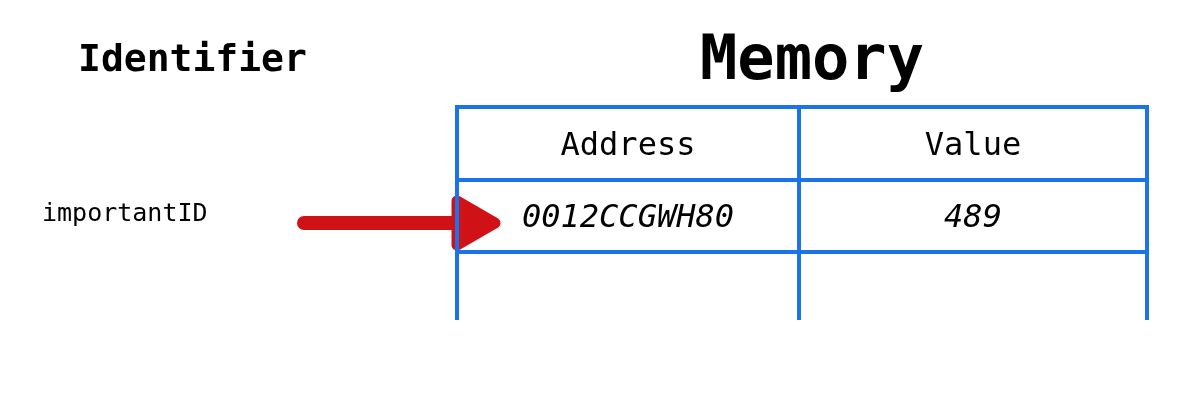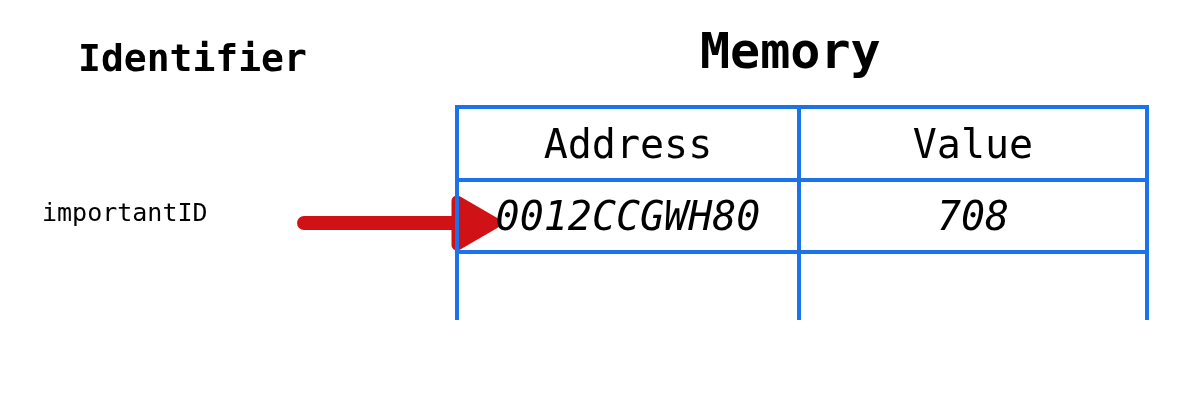--- a/index.html
+++ b/index.html
@@ -23,21 +23,21 @@
     line-height: 1.1;
   }
   .identifier-heading {
     left: 78px;
     top: 38px;
     font-size: 38px;
   }
   .memory-heading {
     left: 700px;
     top: 24px;
-    font-size: 50px;
+    font-size: 62px;
     text-align: center;
   }
   .identifier-label {
     position: absolute;
     left: 42px;
     top: 198px;
     font-size: 25px;
     font-weight: 400;
     white-space: nowrap;
     line-height: 1.2;
@@ -56,21 +56,21 @@
     top: 105px;
     width: 690px;
     border-collapse: collapse;
     table-layout: fixed;
   }
   table.memory-table th,
   table.memory-table td {
     border: 4px solid var(--table-border, #1a73e8);
     text-align: center;
     vertical-align: middle;
-    font-size: 40px;
+    font-size: 32px;
     font-weight: 400;
     padding: 0;
     overflow: hidden;
   }
   table.memory-table th { height: 69px; }   
   table.memory-table td { height: 68px; font-style: italic; }
   col.address-col { width: 342px; }
   col.value-col   { width: 348px; }
 </style>
 </head>
@@ -96,21 +96,21 @@
     </colgroup>
     <thead>
       <tr>
         <th>Address</th>
         <th>Value</th>
       </tr>
     </thead>
     <tbody>
       <tr>
         <td>0012CCGWH80</td>
-        <td>708</td>
+        <td>489</td>
       </tr>
       <tr>
         <td></td>
         <td></td>
       </tr>
     </tbody>
   </table>
 
 </div>
 

